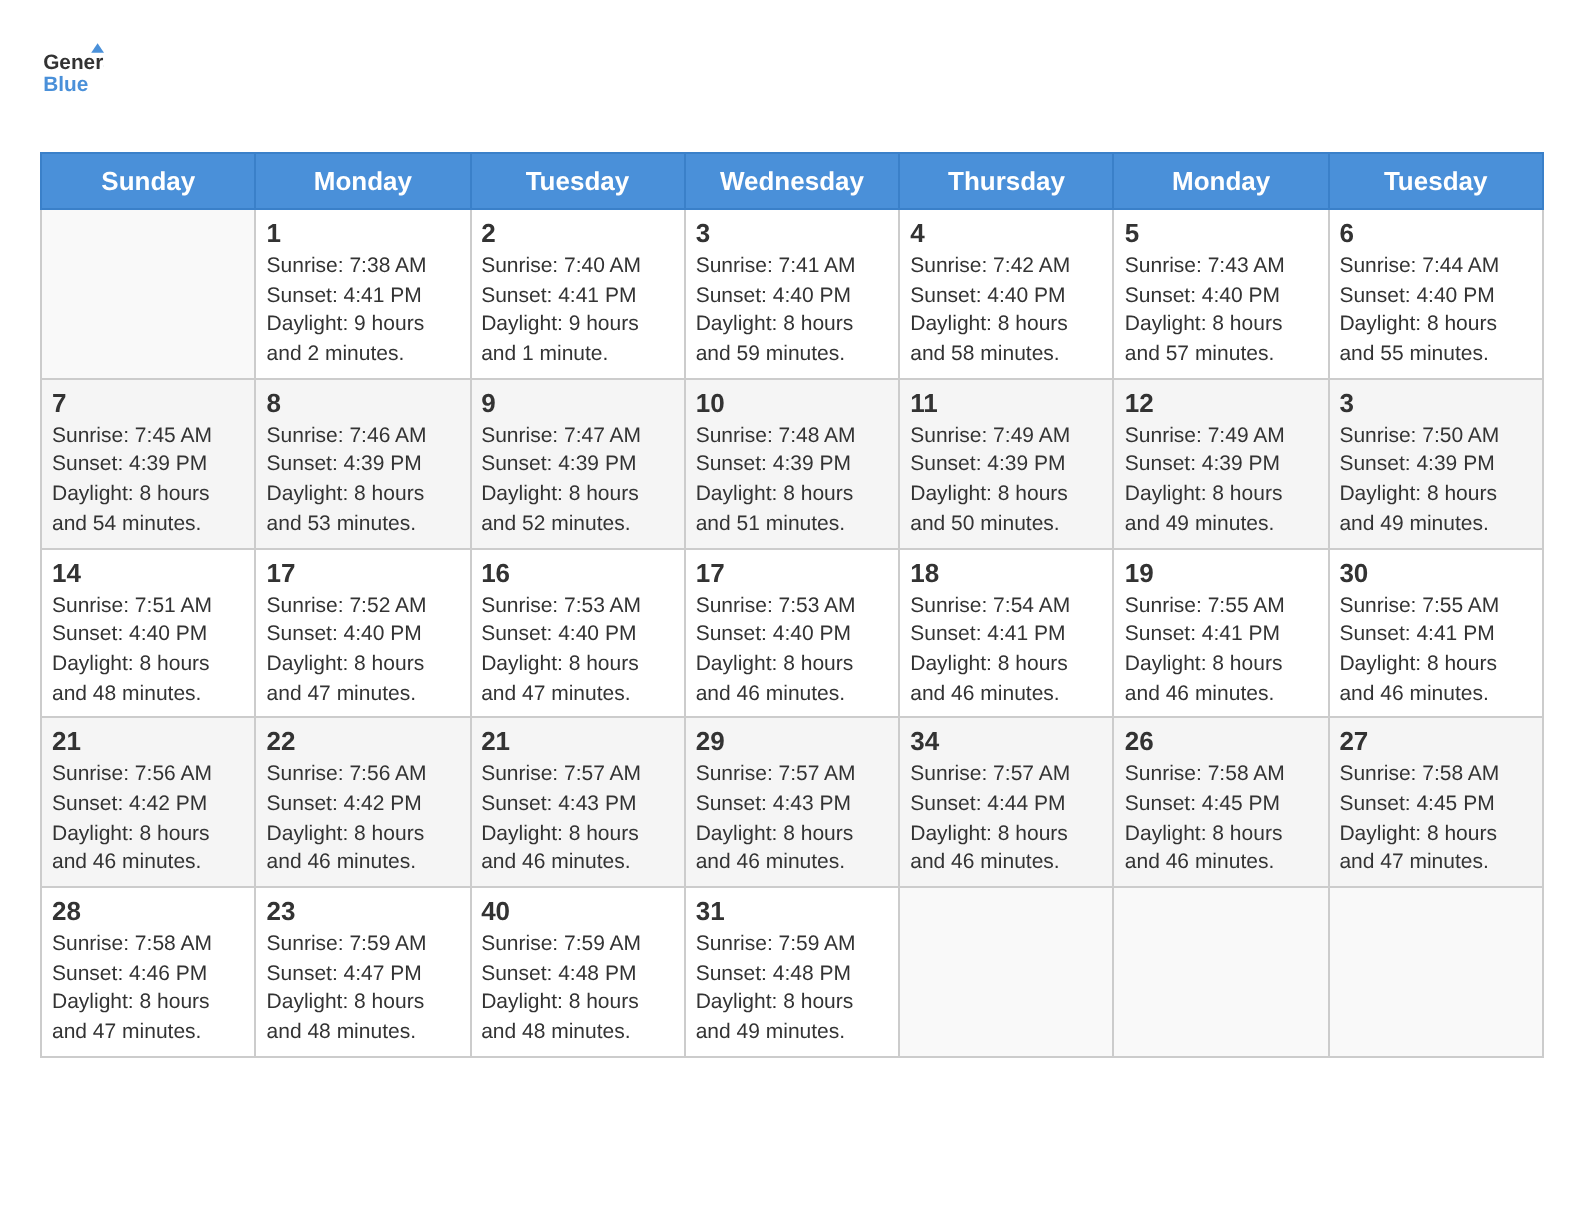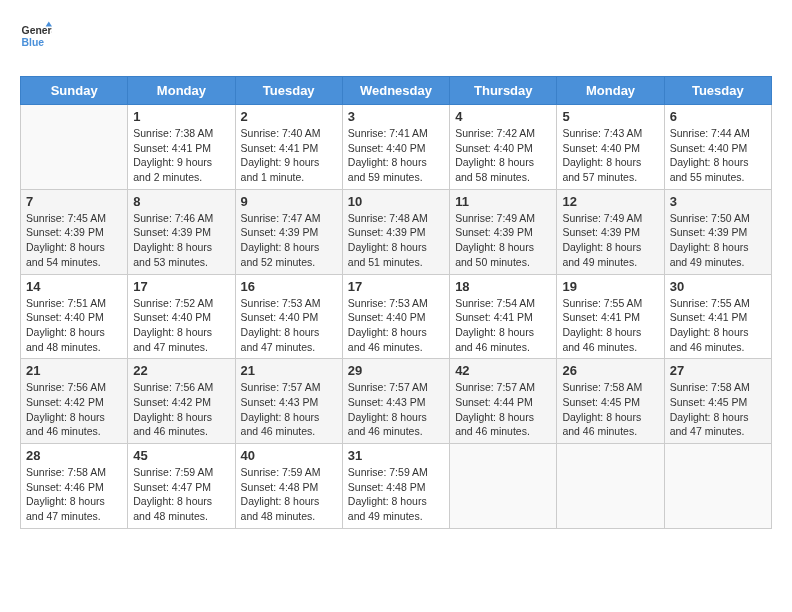--- a/index.html
+++ b/index.html
@@ -207,39 +207,39 @@
         </td>
         <td>
           <span class="day-number">21</span>
           <div class="day-info">Sunrise: 7:57 AM<br>Sunset: 4:43 PM<br>Daylight: 8 hours<br>and 46 minutes.</div>
         </td>
         <td>
           <span class="day-number">29</span>
           <div class="day-info">Sunrise: 7:57 AM<br>Sunset: 4:43 PM<br>Daylight: 8 hours<br>and 46 minutes.</div>
         </td>
         <td>
-          <span class="day-number">42</span>
+          <span class="day-number">34</span>
           <div class="day-info">Sunrise: 7:57 AM<br>Sunset: 4:44 PM<br>Daylight: 8 hours<br>and 46 minutes.</div>
         </td>
         <td>
           <span class="day-number">26</span>
           <div class="day-info">Sunrise: 7:58 AM<br>Sunset: 4:45 PM<br>Daylight: 8 hours<br>and 46 minutes.</div>
         </td>
         <td>
           <span class="day-number">27</span>
           <div class="day-info">Sunrise: 7:58 AM<br>Sunset: 4:45 PM<br>Daylight: 8 hours<br>and 47 minutes.</div>
         </td>
       </tr>
       <tr>
         <td>
           <span class="day-number">28</span>
           <div class="day-info">Sunrise: 7:58 AM<br>Sunset: 4:46 PM<br>Daylight: 8 hours<br>and 47 minutes.</div>
         </td>
         <td>
-          <span class="day-number">45</span>
+          <span class="day-number">23</span>
           <div class="day-info">Sunrise: 7:59 AM<br>Sunset: 4:47 PM<br>Daylight: 8 hours<br>and 48 minutes.</div>
         </td>
         <td>
           <span class="day-number">40</span>
           <div class="day-info">Sunrise: 7:59 AM<br>Sunset: 4:48 PM<br>Daylight: 8 hours<br>and 48 minutes.</div>
         </td>
         <td>
           <span class="day-number">31</span>
           <div class="day-info">Sunrise: 7:59 AM<br>Sunset: 4:48 PM<br>Daylight: 8 hours<br>and 49 minutes.</div>
         </td>

